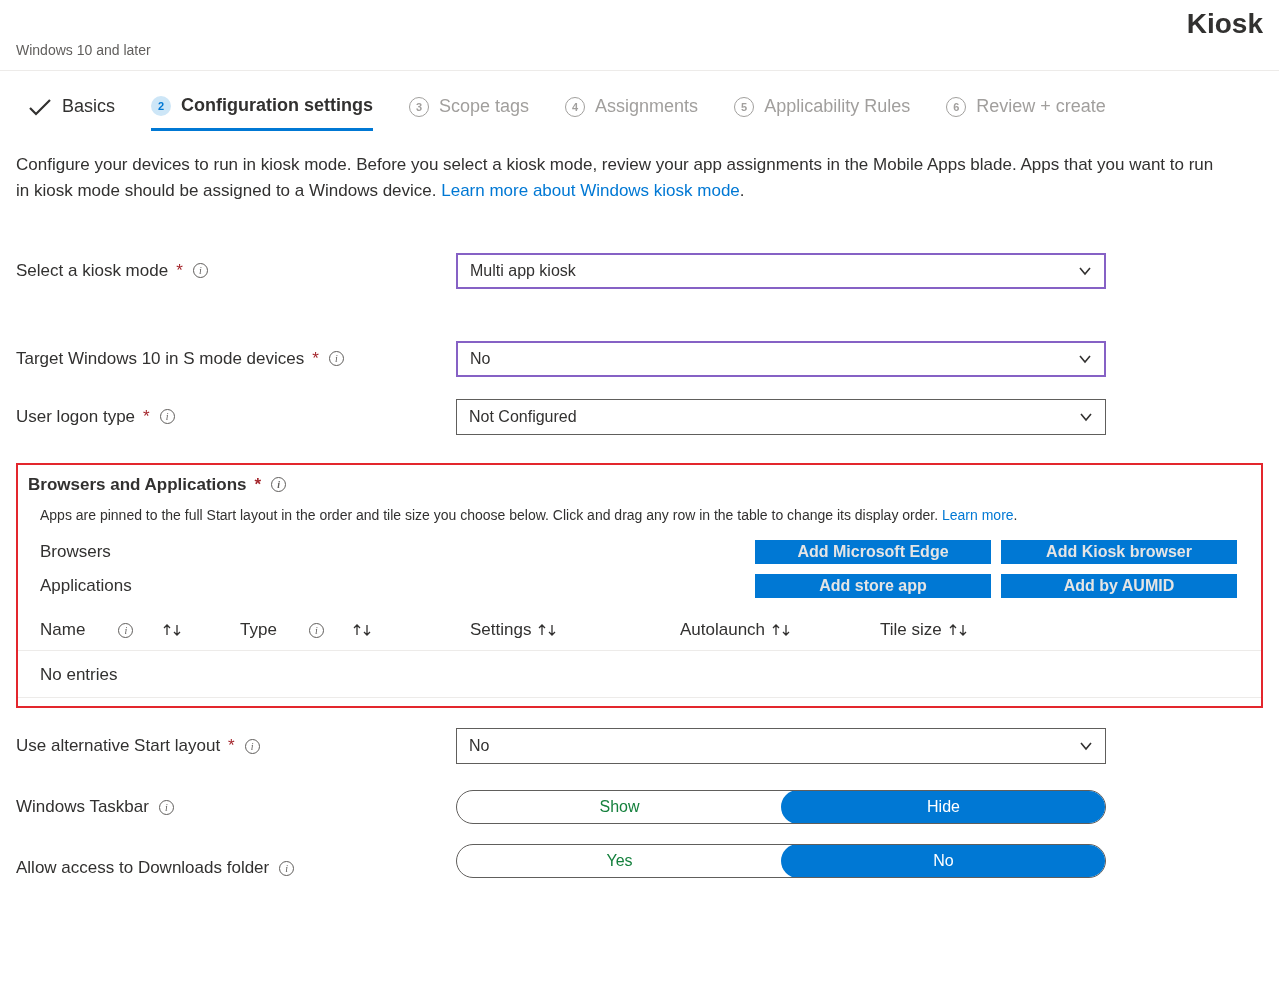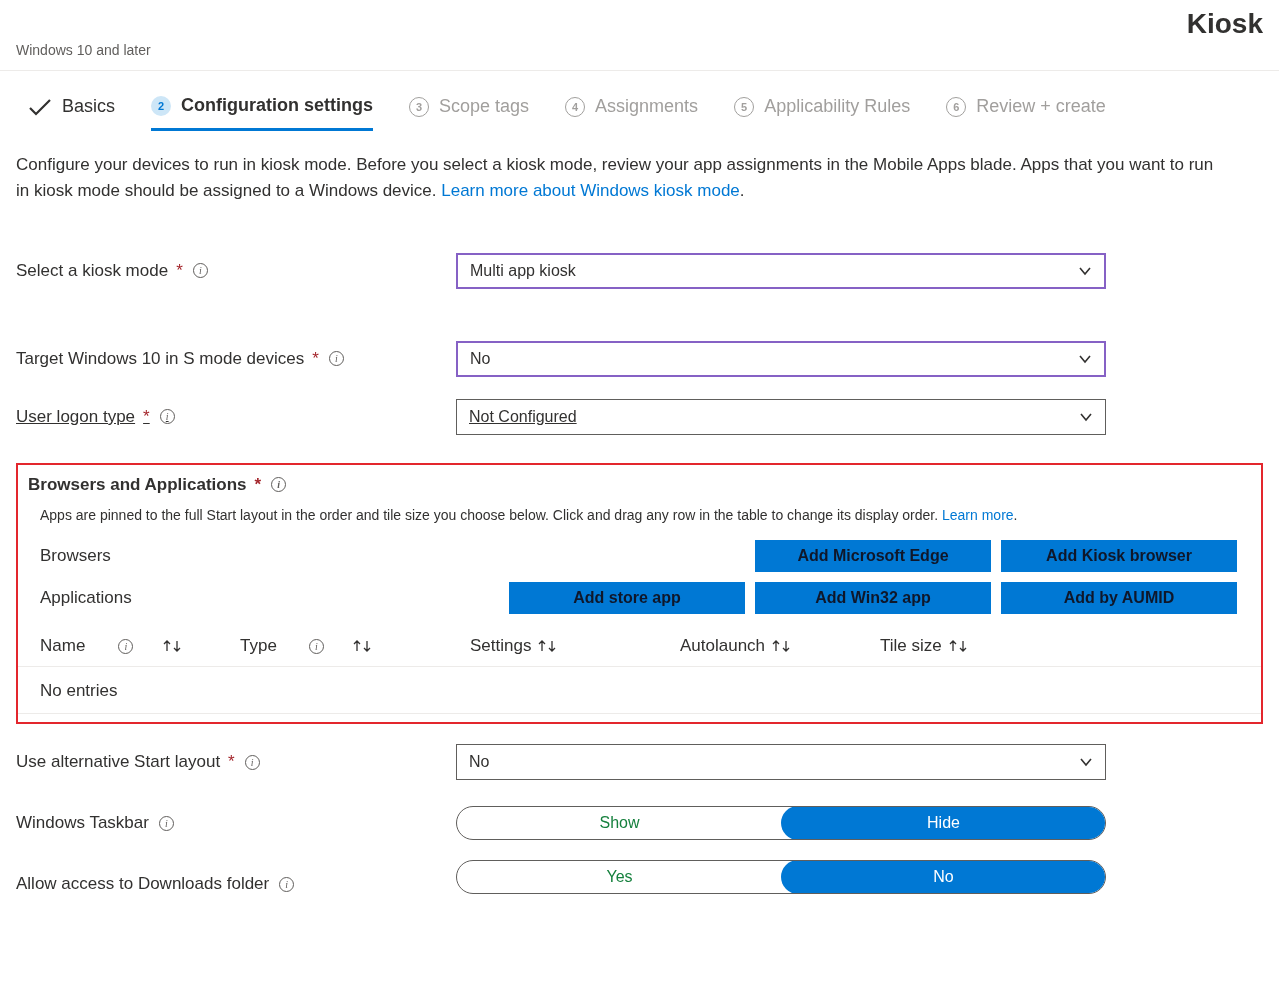--- a/index.html
+++ b/index.html
@@ -157,23 +157,23 @@
   }
   .btn-row-buttons {
     display: flex;
     gap: 10px;
     margin-left: auto;
     padding-right: 8px;
   }
   .btn-row-buttons.three { margin-left: 0; flex: 1; justify-content: flex-end; }
   .blue-btn {
     background: #0078d4;
-    color: #0f172a;
+    color: #e5e5e5;
     border: none;
-    height: 32px;
+    height: 24px;
     min-width: 236px;
     font-size: 16px;
     font-weight: 600;
     cursor: pointer;
   }
   .table-header {
     display: flex;
     align-items: center;
     padding: 22px 16px 10px 22px;
     border-bottom: 1px solid #edebe9;
@@ -286,21 +286,21 @@
       <span class="info-icon">i</span>
     </div>
     <div class="select">
       <span>No</span>
       <svg class="chevron" viewBox="0 0 14 14">
           <path d="M2 4 L7 10 L12 4" stroke="#323130" stroke-width="1.6" fill="none"></path>
         </svg>
     </div>
   </div>
 
-  <div class="form-row tight" style="margin-top:22px;text-decoration:underline;">
+  <div class="form-row tight" style="margin-top:22px;">
     <div class="form-label">
       <span>User logon type</span>
       <span class="req">*</span>
       <span class="info-icon">i</span>
     </div>
     <div class="select gray">
       <span>Not Configured</span>
       <svg class="chevron" viewBox="0 0 14 14">
           <path d="M2 4 L7 10 L12 4" stroke="#323130" stroke-width="1.6" fill="none"></path>
         </svg>
@@ -322,21 +322,20 @@
       <div class="btn-row-buttons">
         <button class="blue-btn">Add Microsoft Edge</button>
         <button class="blue-btn">Add Kiosk browser</button>
       </div>
     </div>
 
     <div class="btn-row" style="padding-top:10px;">
       <div class="btn-row-label">Applications</div>
       <div class="btn-row-buttons three">
         <button class="blue-btn">Add store app</button>
-        <button class="blue-btn">Add Win32 app</button>
         <button class="blue-btn">Add by AUMID</button>
       </div>
     </div>
 
     <div class="table-header">
       <div class="th th-name">
         <span>Name</span>
         <span class="info-icon">i</span>
         <svg class="sort-icon" viewBox="0 0 20 16">
             <path d="M5 13 L5 3 M2 6 L5 3 L8 6 M15 3 L15 13 M12 10 L15 13 L18 10" stroke="#323130" stroke-width="1.3" fill="none"></path>

